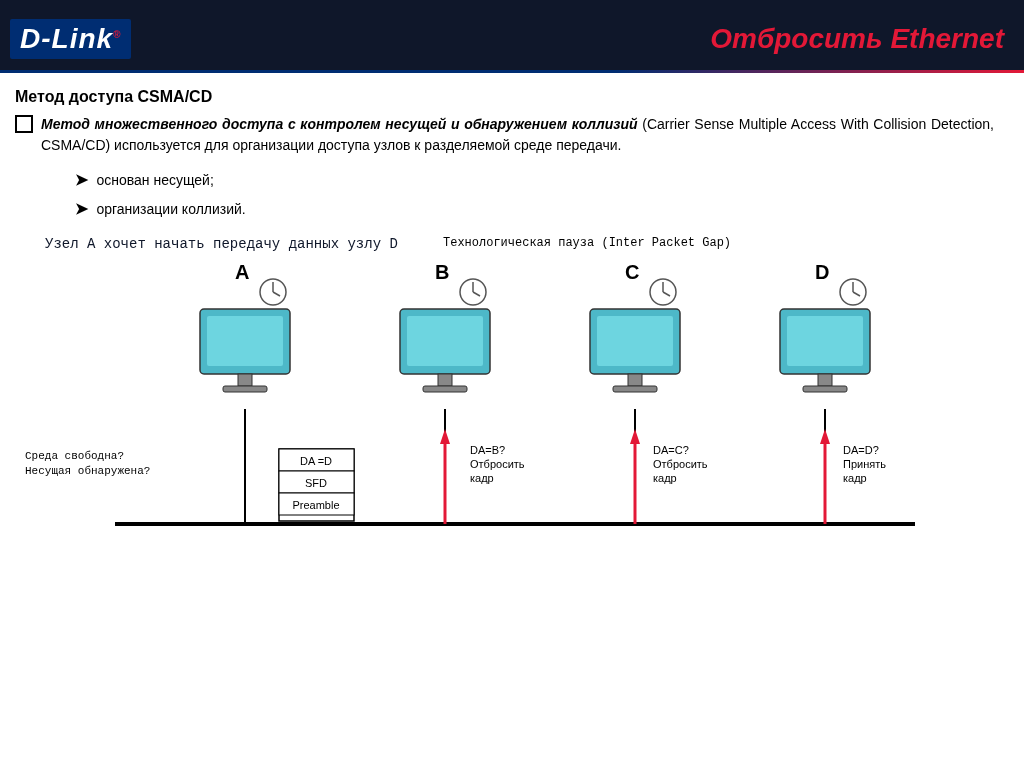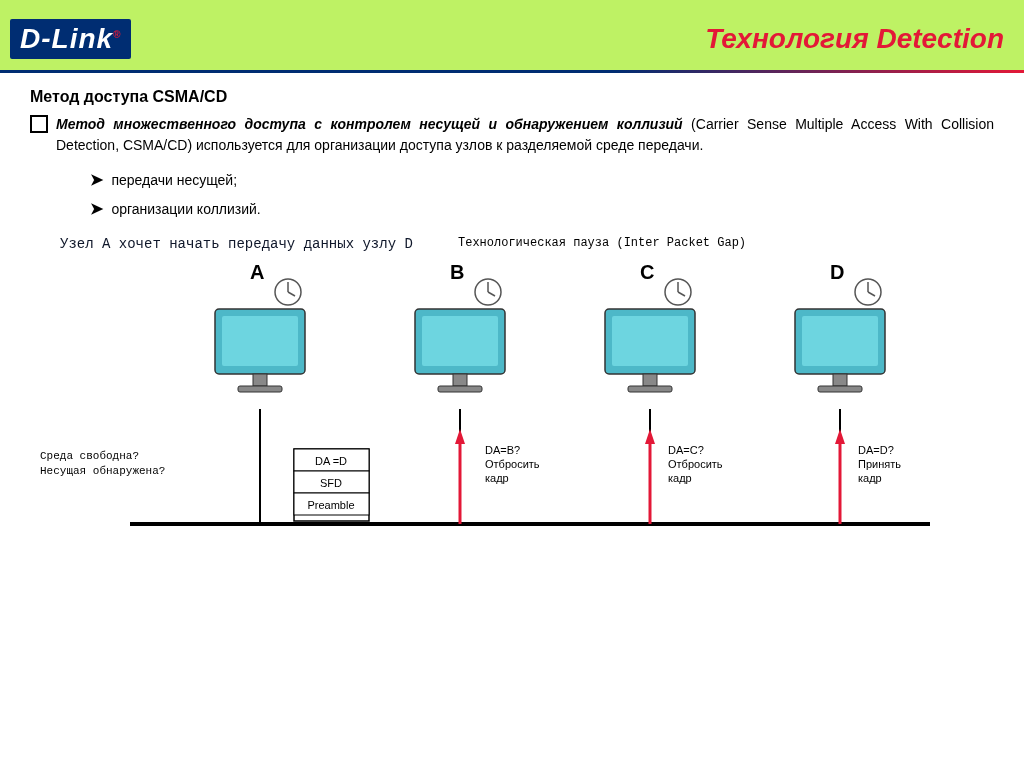--- a/index.html
+++ b/index.html
@@ -12,21 +12,21 @@
       position: relative;
     }
 
     
     #header {
       display: flex;
       align-items: center;
       justify-content: space-between;
       padding: 8px 20px 0 10px;
       height: 70px;
-      background: #bef264;
+      background: #0f172a;
     }
 
     #dlink-logo {
       display: flex;
       align-items: center;
     }
 
     .logo-box {
       background: #002d72;
       color: #fff;
@@ -56,21 +56,21 @@
     
     .header-line {
       width: 100%;
       height: 3px;
       background: linear-gradient(to right, #002d72 60%, #e31837 100%);
       margin-bottom: 10px;
     }
 
     
     #main {
-      padding: 5px 30px 10px 30px;
+      padding: 5px 30px 10px 15px;
     }
 
     .section-title {
       font-size: 16px;
       font-weight: bold;
       margin-bottom: 8px;
       color: #000;
     }
 
     .paragraph {
@@ -150,41 +150,41 @@
   </style>
 </head>
 <body>
 
 <div id="header">
   <div id="dlink-logo">
     <div class="logo-box">
       D-Link<span class="logo-dot">®</span>
     </div>
   </div>
-  <div class="page-title">Технология Detection</div>
+  <div class="page-title">Отбросить Ethernet</div>
 </div>
 
 <div class="header-line"></div>
 
 <div id="main">
 
   <div class="section-title">Метод доступа CSMA/CD</div>
 
   <div class="paragraph">
     <div class="checkbox-icon"></div>
     <div class="paragraph-text">
       <span class="italic bold">Метод множественного доступа с контролем несущей и обнаружением коллизий</span><span> (Carrier Sense Multiple Access With Collision Detection, CSMA/CD) используется для организации доступа узлов к разделяемой среде передачи.</span>
     </div>
   </div>
 
 
   <div class="bullet-list">
     <div class="bullet-item">
       <span class="arrow-bullet">➤</span>
-      <span>передачи несущей;</span>
+      <span>основан несущей;</span>
     </div>
     <div class="bullet-item">
       <span class="arrow-bullet">➤</span>
       <span>организации коллизий.</span>
     </div>
   </div>
 
   <div id="diagram">
 
     <div class="diagram-label-top-left">Узел А хочет начать передачу данных узлу D</div>

